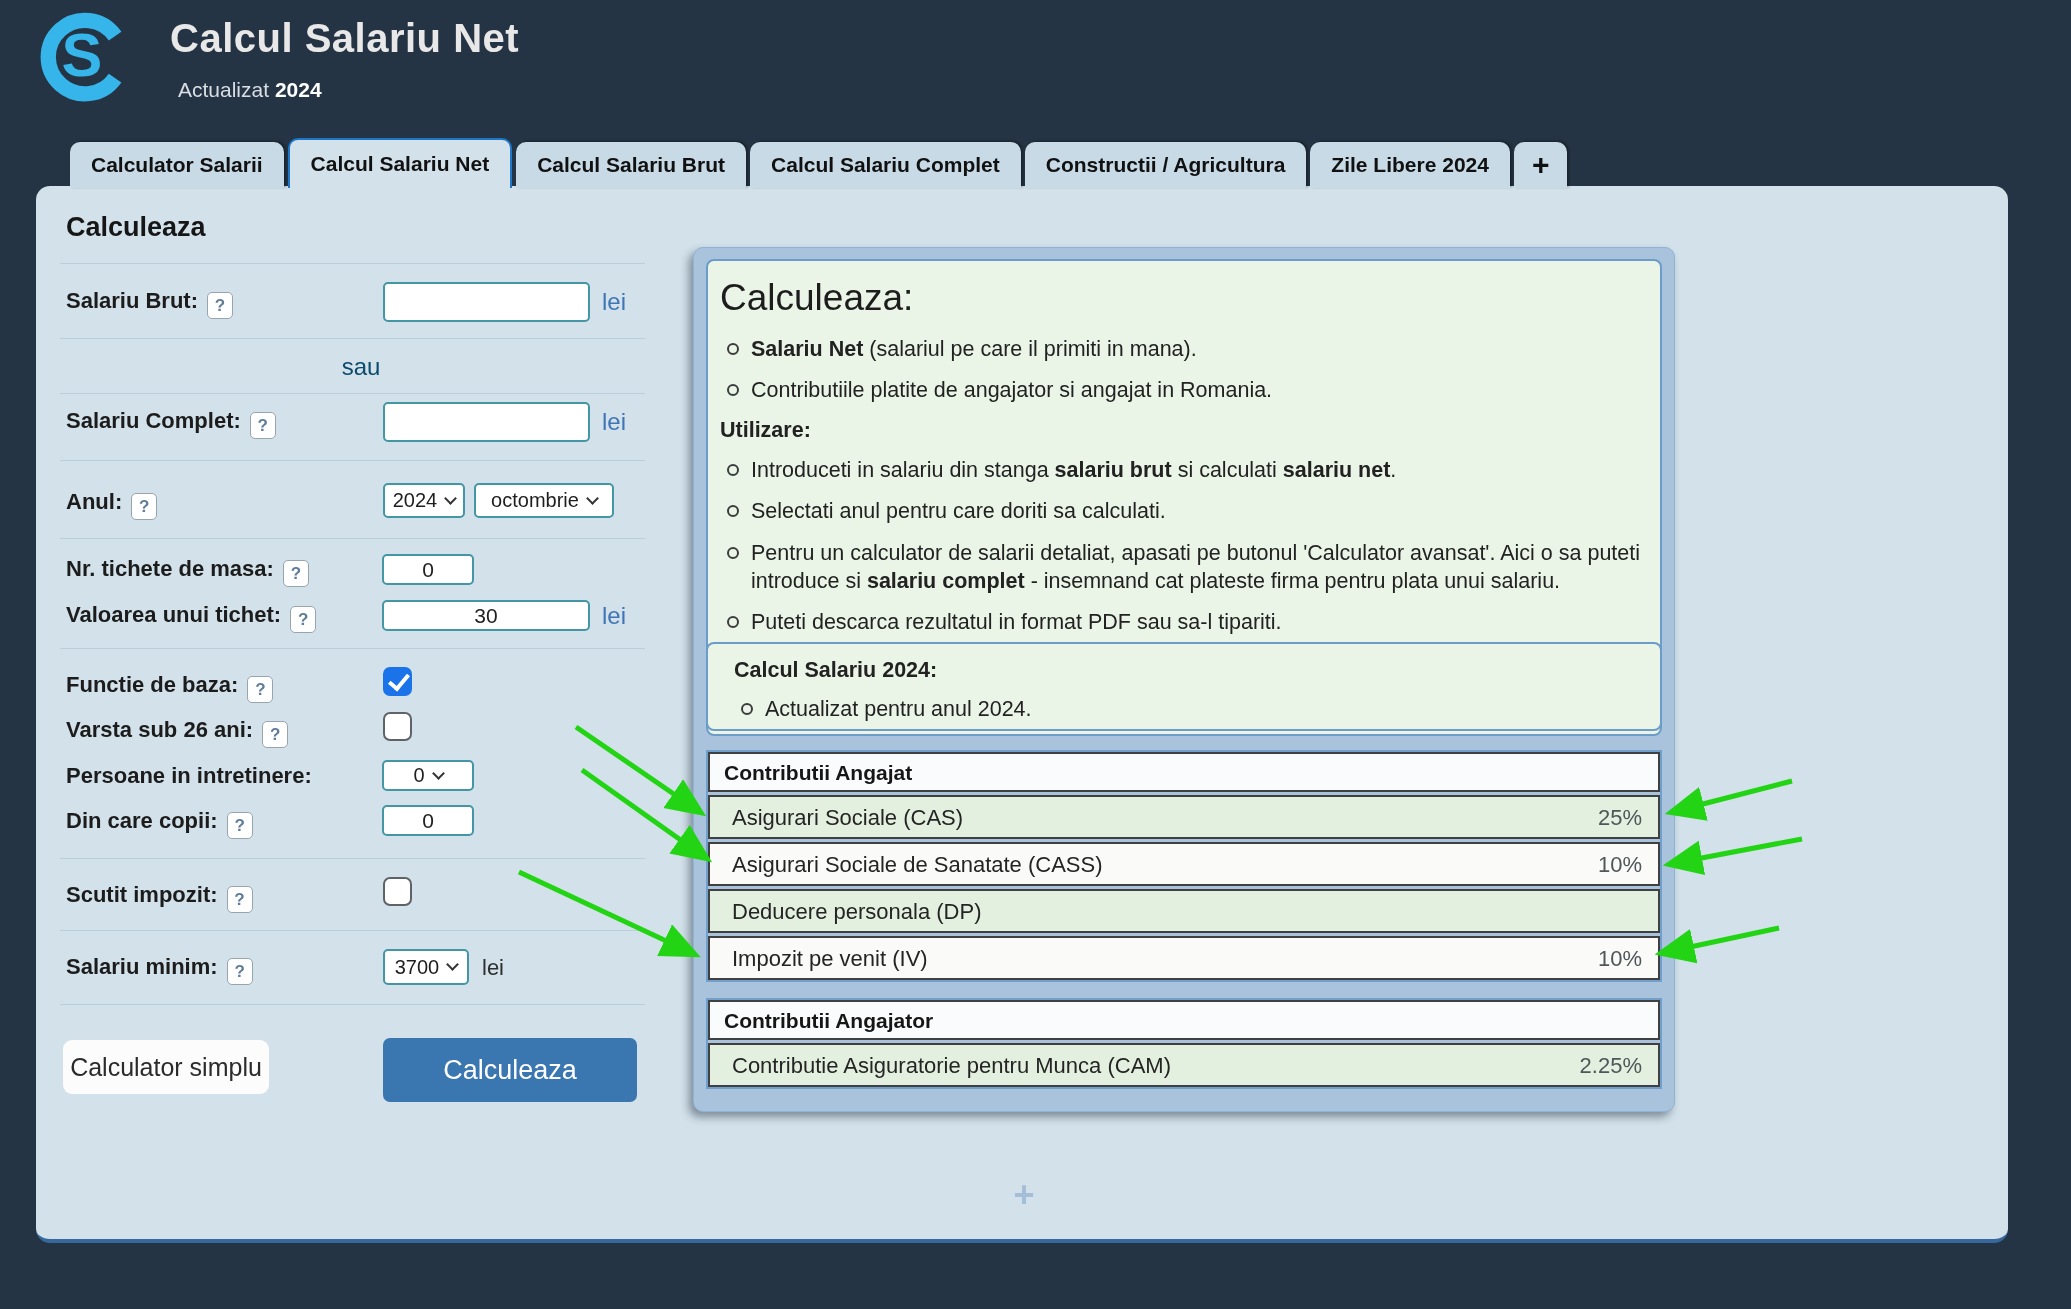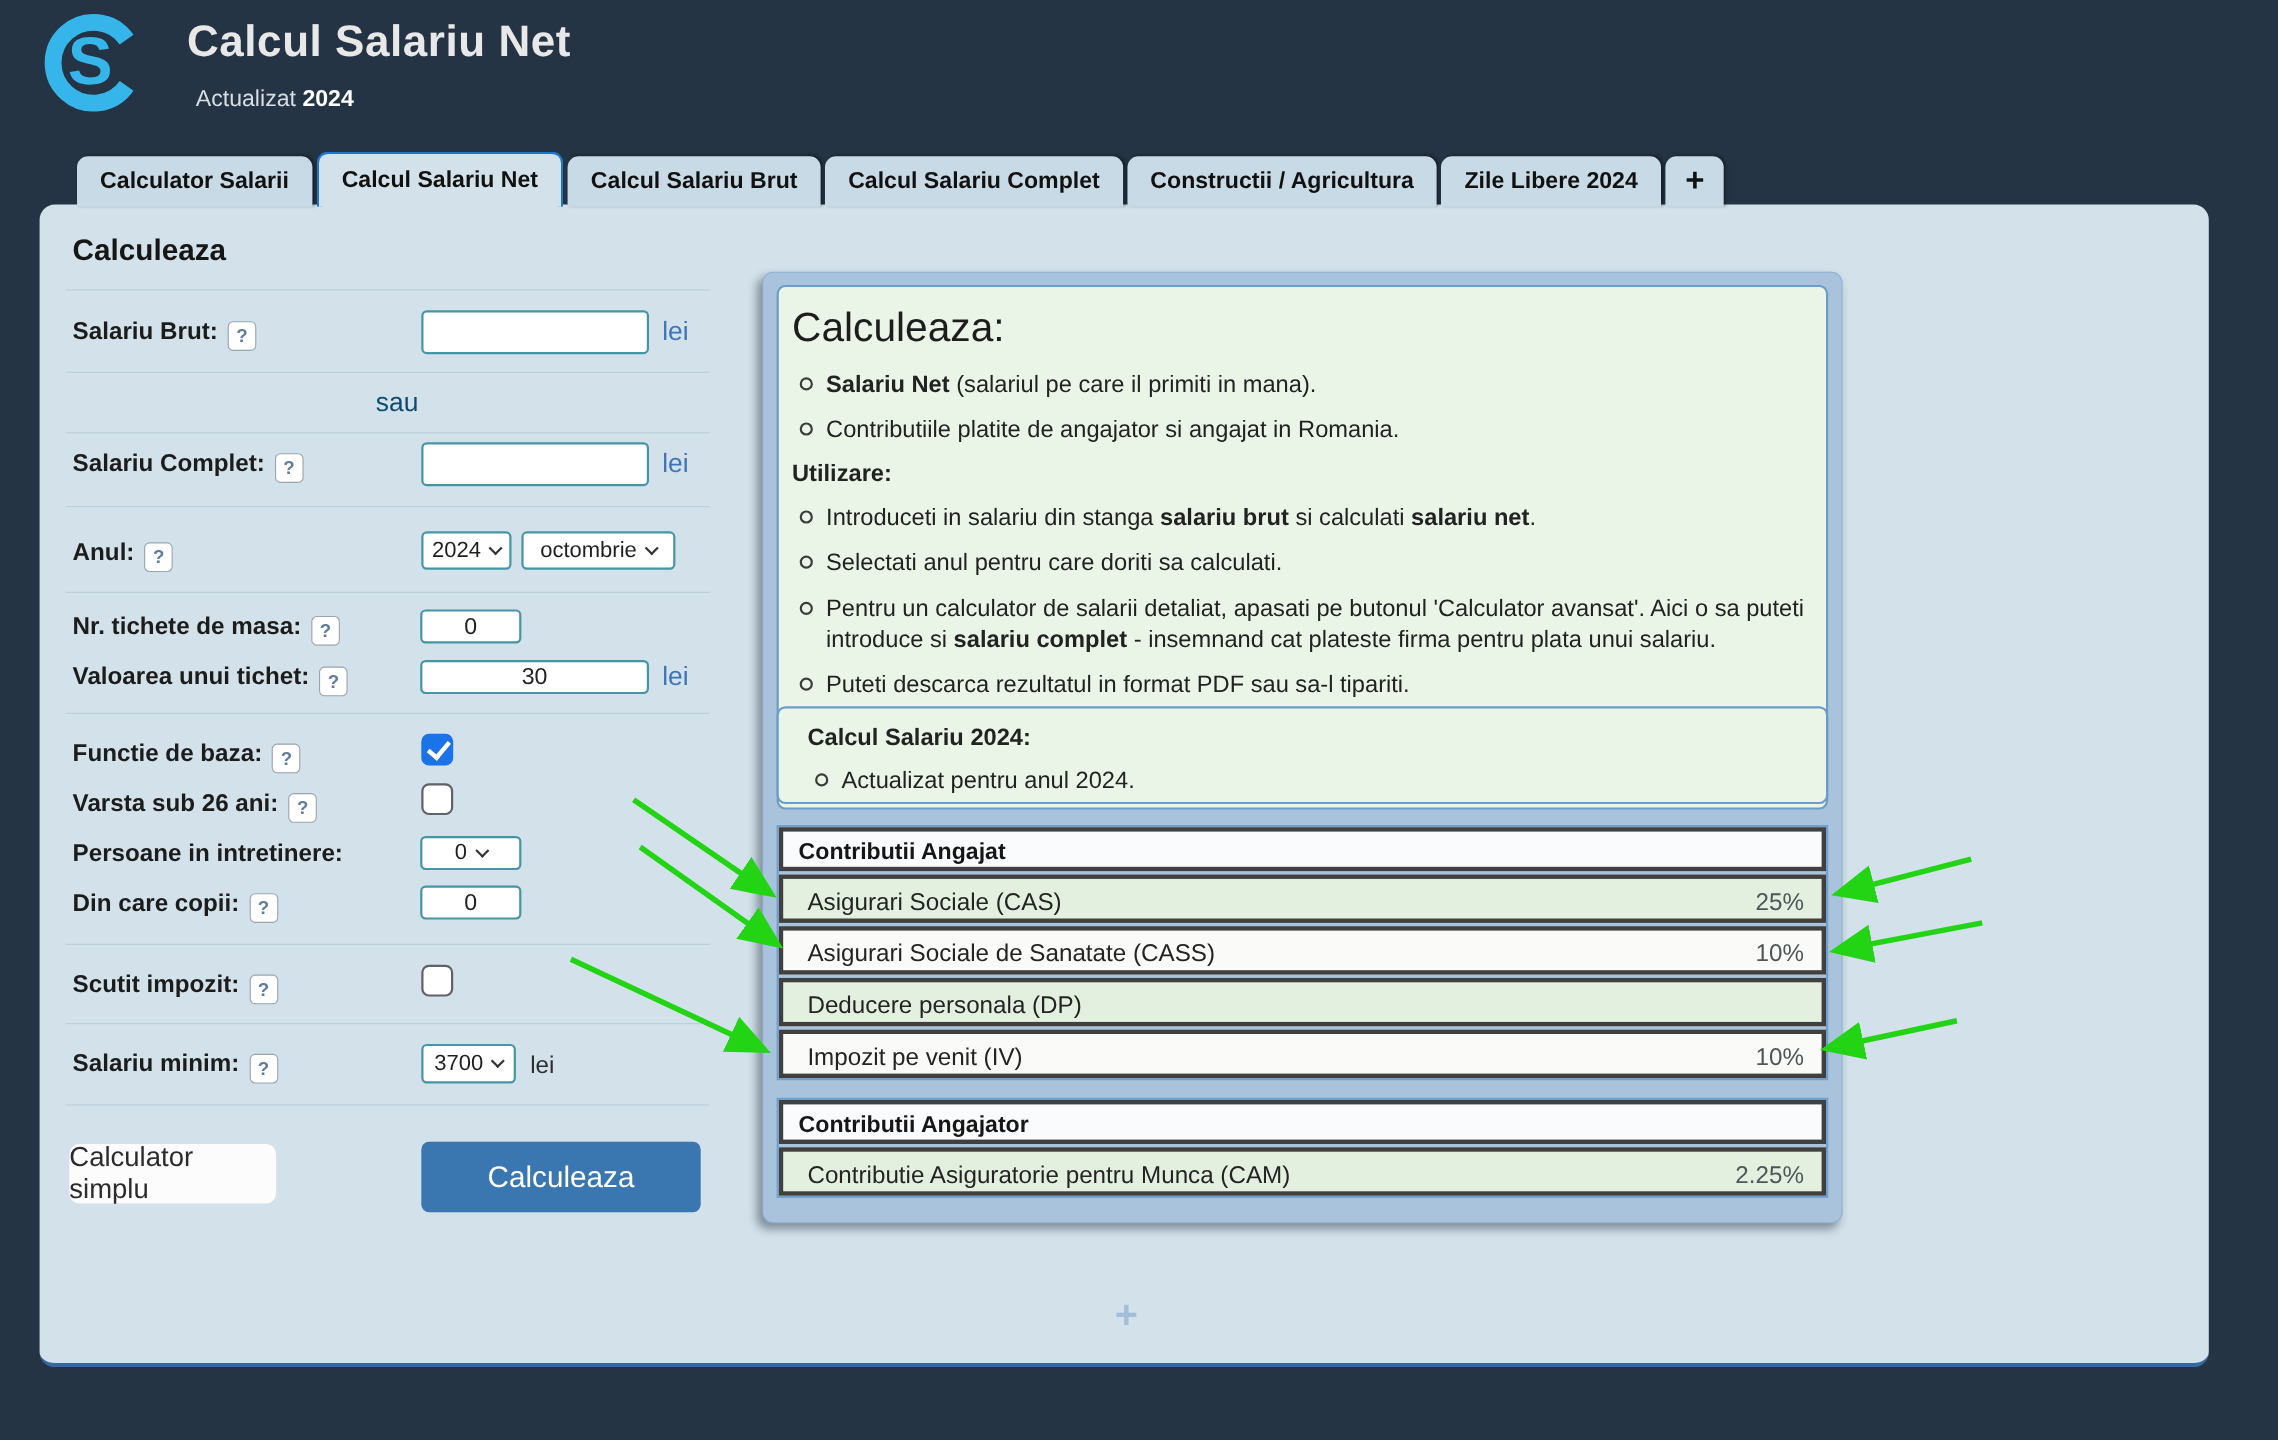--- a/index.html
+++ b/index.html
@@ -46,42 +46,42 @@
   .lei.dark{color:#2e2e2e;font-size:22px}
   .sel{position:absolute;background:#fff;border:2px solid var(--input-border);border-radius:5px;
        display:flex;align-items:center;justify-content:center;gap:9px;font-size:20px;color:#1e1e1e;cursor:pointer}
   .chev{width:9px;height:9px;border-right:2.5px solid #333;border-bottom:2.5px solid #333;
         transform:rotate(45deg);margin-top:-5px}
   .cb{position:absolute;width:29px;height:29px;border-radius:7px;cursor:pointer}
   .cb.off{background:#fff;border:2.5px solid #5f6368}
   .cb.on{background:var(--checkbox-blue);border:2.5px solid var(--checkbox-blue)}
   .cb.on::after{content:"";position:absolute;left:8px;top:1px;width:8px;height:16px;
         border:solid #fff;border-width:0 4px 4px 0;transform:rotate(40deg)}
-  .btn-simple{position:absolute;left:27px;top:854px;width:188px;height:54px;background:#fcfcfc;color:#2b2b2b;
+  .btn-simple{position:absolute;left:27px;top:854px;width:206px;height:54px;background:#fcfcfc;color:#2b2b2b;
         font-size:25px;border-radius:9px;display:flex;align-items:center;justify-content:center;cursor:pointer}
   .btn-calc{position:absolute;left:347px;top:852px;width:254px;height:64px;background:var(--accent-blue);color:#fff;
         font-size:27px;border-radius:7px;display:flex;align-items:center;justify-content:center;cursor:pointer}
 
   
   .rcont{position:absolute;left:657px;top:61px;width:982px;height:865px;background:var(--right-container-bg);
          border-radius:10px;border:1px solid #8fb3d4;box-shadow:-4px 5px 9px rgba(25,40,55,.45)}
   .gbox{position:absolute;left:12px;width:956px;background:var(--green-box-bg);border:2px solid var(--box-border);
         border-radius:8px;color:#222}
   .gbox1{top:11px;height:477px;padding:14px 12px}
   .gbox1 h2{margin:2px 0 16px;font-size:37px;font-weight:normal;color:#1d1d1d}
   .blist{list-style:none;margin:0;padding:0}
   .bitem{position:relative;padding-left:31px;margin-bottom:13px;font-size:21.5px;line-height:1.32;color:#222}
   .bitem::before{content:"";position:absolute;left:7px;top:8px;width:8px;height:8px;border:2px solid #3c3c3c;border-radius:50%}
   .uhead{font-size:21.5px;font-weight:bold;margin:1px 0 13px}
   .gbox2{top:394px;height:89px;padding:12px 26px}
   .gbox2 .bhead{font-size:21.5px;font-weight:bold;margin:2px 0 12px}
   .ctable{position:absolute;left:12px;width:956px;display:flex;flex-direction:column;gap:3px;
           background:var(--right-container-bg);border:2px solid #6f9fca}
   .ct1{top:502px}.ct2{top:750px}
-  .crow{position:relative;width:100%;border:4px solid #404040}
+  .crow{position:relative;width:100%;border:2px solid #404040}
   .crow.head{height:40px;line-height:38px;background:#fafbfc;font-weight:bold;font-size:21px;padding-left:14px;color:#161616}
   .crow.data{height:44px;line-height:42px;font-size:22px;padding-left:22px;color:#242424}
   .crow.g{background:var(--row-green)} .crow.w{background:var(--row-white)}
   .pct{position:absolute;right:16px;top:0;font-size:22px;color:#4e565a}
 
   .plus-footer{position:absolute;left:948px;top:988px;width:80px;text-align:center;font-size:36px;
                font-weight:bold;color:#a3bed6}
 
   .arrows{position:absolute;left:0;top:0;width:2071px;height:1309px;pointer-events:none;z-index:5}
 </style>

